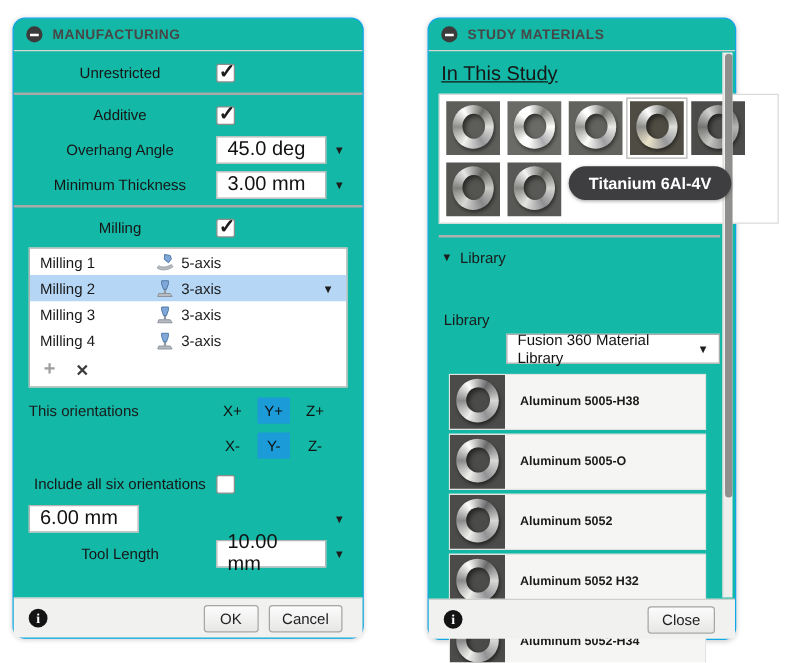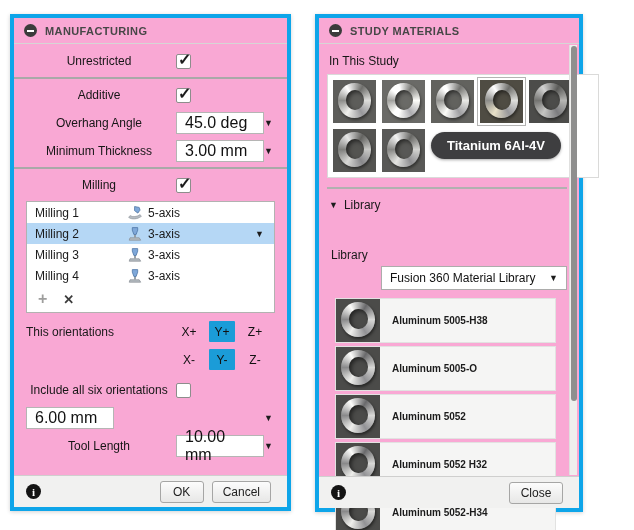--- a/index.html
+++ b/index.html
@@ -1,23 +1,23 @@
 <!DOCTYPE html>
 <html><head>
 <meta charset="utf-8">
 <style>
   * { margin:0; padding:0; box-sizing:border-box; }
   html,body { background:#ffffff; }
   body { font-family:"Liberation Sans", sans-serif; color:#1a1a1a; }
   #stage { position:relative; width:634px; height:530px; background:#fff; overflow:hidden; }
 
-  .panel { position:absolute; background:#f9a8d4; border:4px solid #0ea5e9;
-           box-shadow:0 1px 4px rgba(0,0,0,.18); border-radius:0; }
+  .panel { position:absolute; background:#14b8a6; border:1px solid #0ea5e9;
+           box-shadow:0 1px 4px rgba(0,0,0,.18); border-radius:10px; }
   #panel-left  { left:10px;  top:14px; width:281px; height:497px; }
-  #panel-right { left:315px; top:14px; width:268px; height:498px; }
+  #panel-right { left:342px; top:14px; width:247px; height:498px; }
 
   .phead { height:26px; display:flex; align-items:center; gap:8px; padding:0 10px;
            border-bottom:1px solid #d6d6d5; }
   .collapse-ic { width:13px; height:13px; border-radius:50%; background:#3b3b3b;
                  position:relative; flex:0 0 13px; }
   .collapse-ic::after { content:""; position:absolute; left:3px; top:5.5px; width:7px; height:2px; background:#fff; }
   .ptitle { font-size:11px; font-weight:bold; color:#474747; letter-spacing:.4px; }
 
   
   .frow { display:flex; align-items:center; height:28px; padding:0 12px; }
@@ -57,21 +57,21 @@
            display:flex; align-items:center; padding:0 16px 0 12px; gap:8px; background:#f1f1f0; }
   .info-ic { width:15px; height:15px; border-radius:50%; background:#141414; color:#fff;
              display:flex; align-items:center; justify-content:center; font-size:11px;
              font-weight:bold; font-family:"Liberation Serif", serif; }
   .btn { height:22px; min-width:44px; padding:0 10px; background:linear-gradient(#fcfcfc,#e7e7e6);
          border:1px solid #a6a6a5; border-radius:3px; font-size:12px; color:#222;
          display:flex; align-items:center; justify-content:center; }
   .btn-ok { margin-left:auto; }
 
   
-  .rlabel { margin:10px 0 0 10px; font-size:12px; color:#161616; }
+  .rlabel { margin:10px 0 0 10px; font-size:16px; color:#161616;text-decoration:underline; }
   .swatches { position:relative; margin:6px 0 0 8px; width:272px; background:#fff;
               border:1px solid #dadad9; padding:5px; display:flex; flex-wrap:wrap; gap:6px; }
   .swatch { width:43px; height:43px; position:relative; --bg:#5d5d5a; background:var(--bg); overflow:hidden; }
   .swatch::before { content:""; position:absolute; left:11%; top:7%; width:78%; height:82%;
       border-radius:50%;
       background:conic-gradient(from 210deg, var(--hi,#f0f0ed), #8d8d8a, #ffffff, #6e6e6b, #dededb, #97979a, var(--hi,#f0f0ed));
       box-shadow:1px 2px 3px rgba(0,0,0,.45); }
   .swatch::after { content:""; position:absolute; left:30%; top:23%; width:42%; height:47%;
       border-radius:50%; background:var(--bg); box-shadow:inset 2px 2px 4px rgba(0,0,0,.55); }
   .swatch:nth-child(2) { filter:brightness(1.14); }

